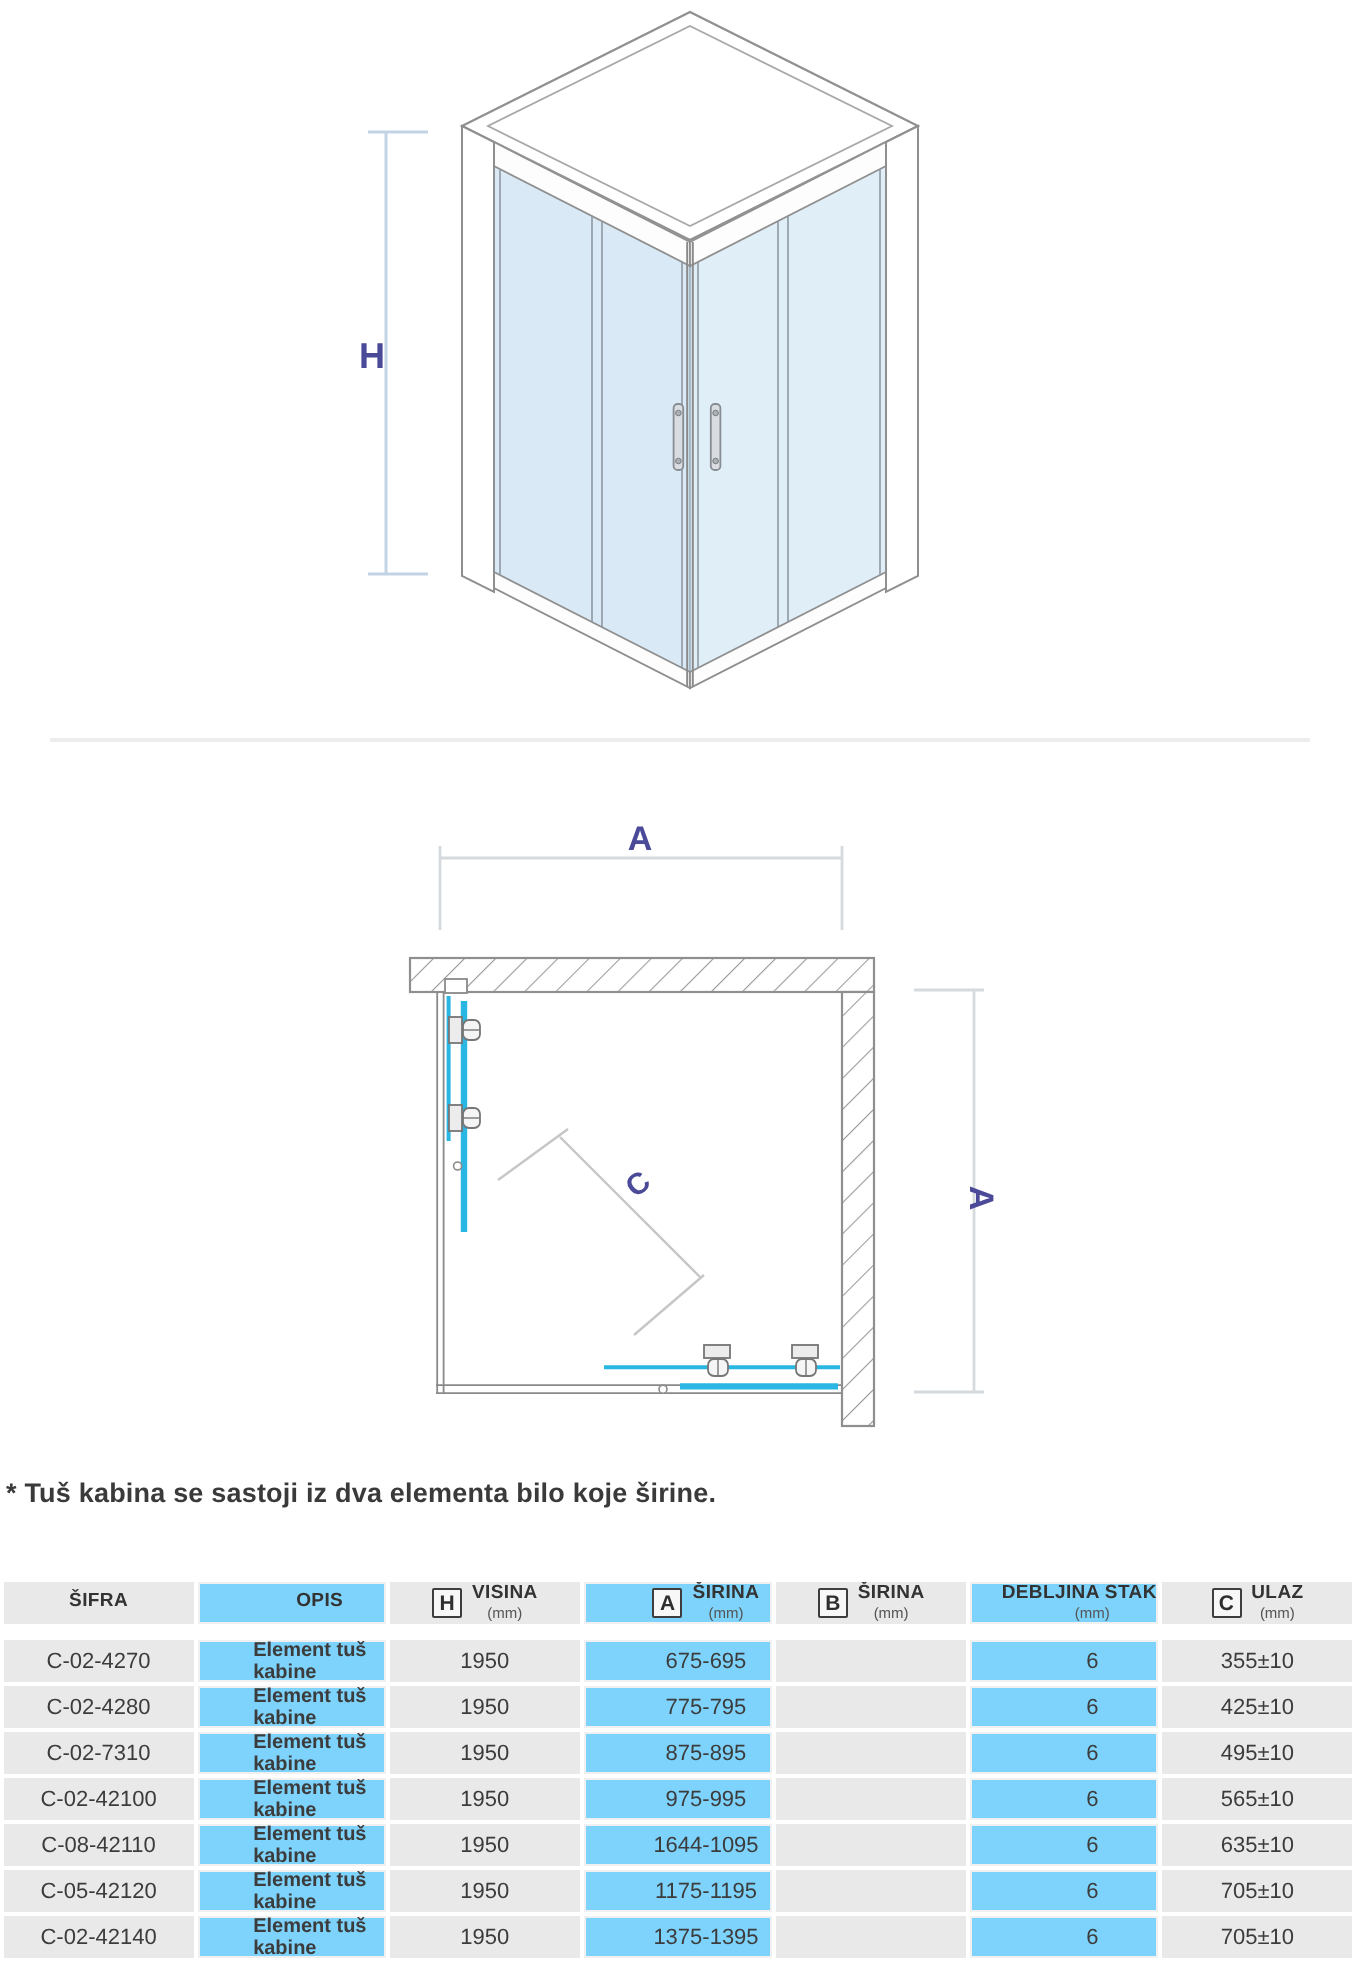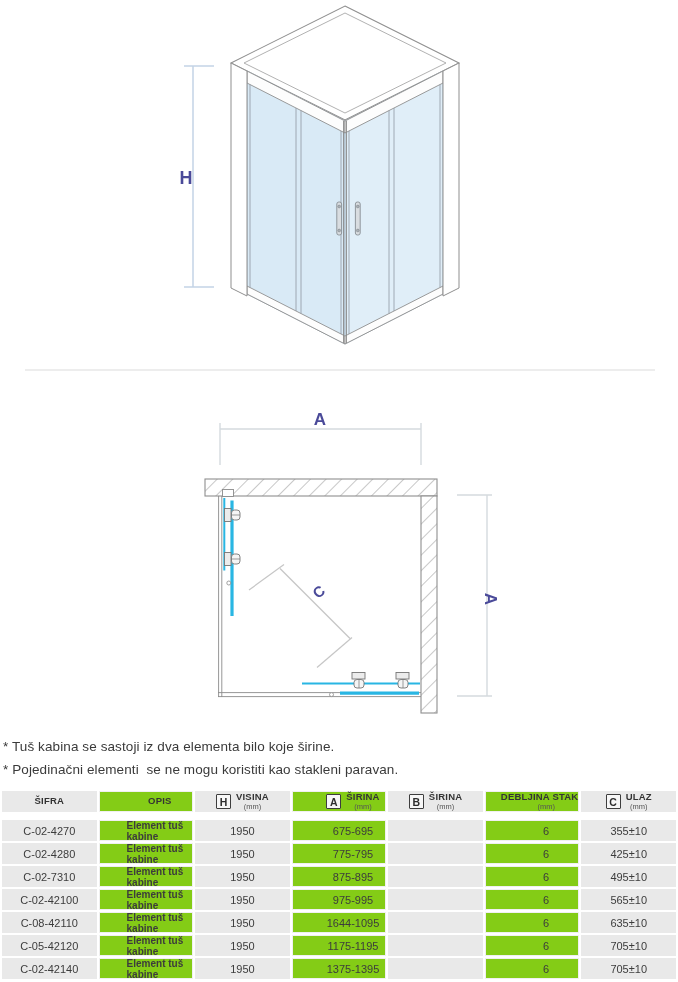--- a/index.html
+++ b/index.html
@@ -4,27 +4,27 @@
 <style>
   html,body{margin:0;padding:0}
   body{
     width:678px;height:982px;background:#ffffff;position:relative;
     font-family:"Liberation Sans", sans-serif;overflow:hidden;
   }
   svg text{font-family:"Liberation Sans", sans-serif;}
   .abs{position:absolute;}
   .divider{position:absolute;left:25px;top:369px;width:630px;height:2px;background:#ededed;}
   .notes{position:absolute;left:3px;top:735px;}
-  .note-line{font-size:13.5px;font-weight:normal;color:#3a3a3a;line-height:23px;white-space:pre;letter-spacing:0.1px;}
+  .note-line{font-size:13.5px;font-weight:bold;color:#3a3a3a;line-height:23px;white-space:pre;letter-spacing:0.1px;text-align:center;}
   .spec-table{position:absolute;left:2px;top:791px;width:674px;}
   .trow{display:grid;grid-template-columns:repeat(7,1fr);gap:2px;height:21px;margin-bottom:2px;}
   .trow.hrow{margin-bottom:8px;}
   .cell{display:flex;align-items:center;justify-content:center;font-size:11px;color:#3c3c3c;overflow:hidden;}
   .c-gray{background:#e9e9e9;}
-  .c-white{background:#84cc16;box-shadow:inset 0 0 0 1px #f0f0f0;padding-left:28px;}
+  .c-white{background:#7dd3fc;box-shadow:inset 0 0 0 1px #f0f0f0;padding-left:28px;}
   .cell.hcell{gap:5px;}
   .lbox{width:13px;height:13px;border:1.5px solid #3d3d3d;border-radius:1px;display:flex;align-items:center;
         justify-content:center;font-size:10.5px;font-weight:bold;color:#2e2e2e;background:#f7f7f7;flex:0 0 auto;}
   .hlw{display:flex;flex-direction:column;align-items:center;line-height:1.1;}
   .hl{font-size:9.5px;font-weight:bold;letter-spacing:0.2px;color:#333;white-space:nowrap;}
   .hs{font-size:7.5px;color:#555;}
   .cell.opis{font-size:10px;font-weight:bold;}
 </style>
 </head>
 <body>
@@ -155,21 +155,20 @@
   <g>
     <line x1="280" y1="168.5" x2="350" y2="238.5" stroke="#c6c6c6" stroke-width="1.2"></line>
     <line x1="249" y1="190" x2="284" y2="164.5" stroke="#c6c6c6" stroke-width="1.2"></line>
     <line x1="317" y1="267.5" x2="352" y2="237.5" stroke="#c6c6c6" stroke-width="1.2"></line>
     <text x="319" y="197" text-anchor="middle" font-size="15" font-weight="bold" fill="#4a4a99" transform="rotate(-38 319 192)">C</text>
   </g>
 </svg>
 
 <div class="notes">
     <div class="note-line">* Tuš kabina se sastoji iz dva elementa bilo koje širine.</div>
-    <div class="note-line">* Pojedinačni elementi  se ne mogu koristiti kao stakleni paravan.</div>
   </div>
 
 <div class="spec-table">
   <div class="trow hrow">
       <div class="cell hcell c-gray">
         <div class="hlw">
           <div class="hl">ŠIFRA</div>
         </div>
       </div>
       <div class="cell hcell c-white">

